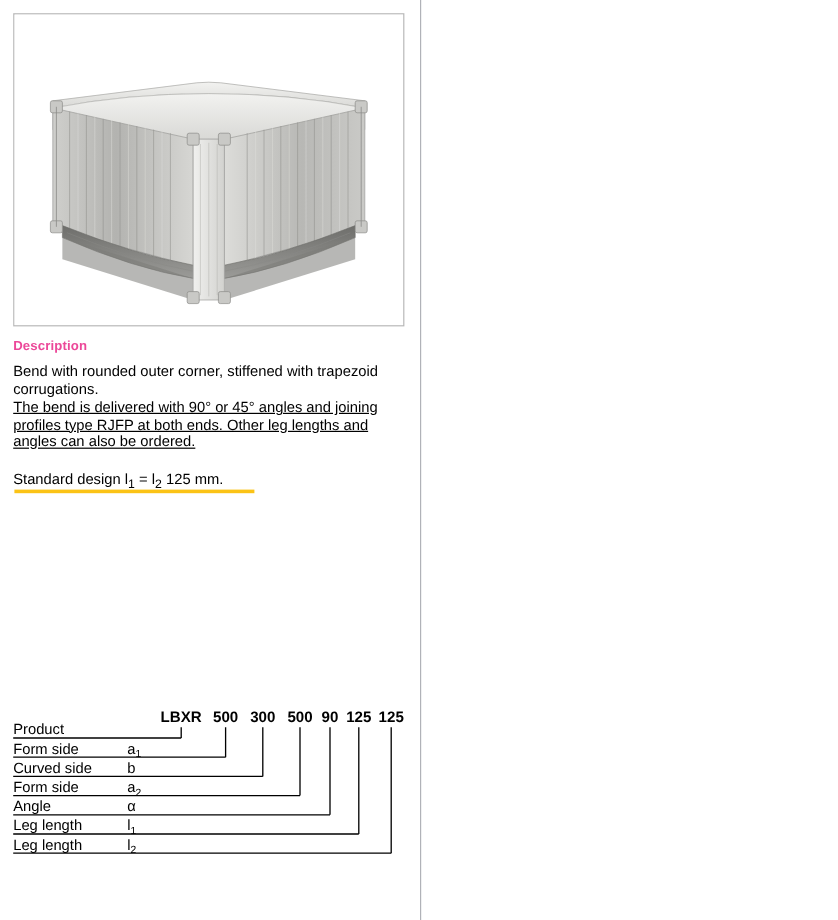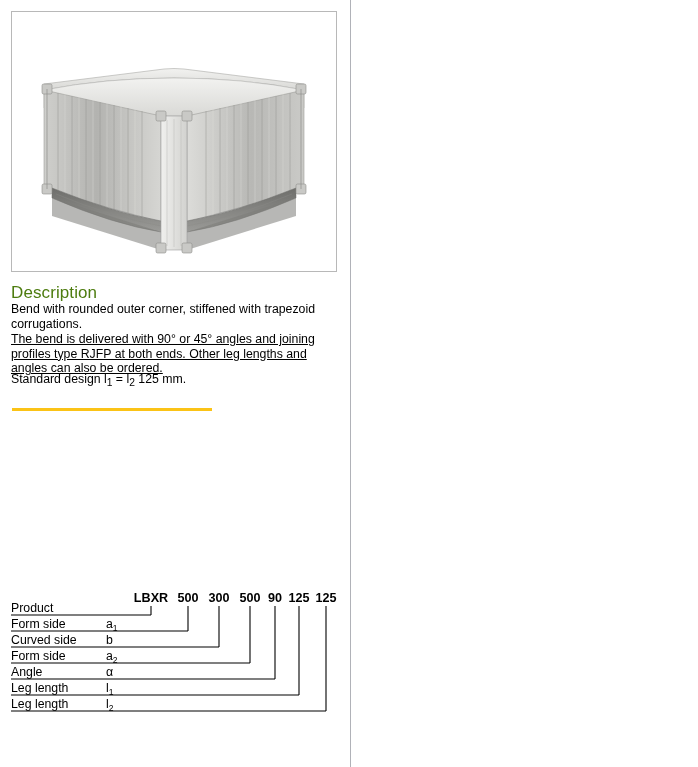--- a/index.html
+++ b/index.html
@@ -29,23 +29,23 @@
   }
   #column-divider {
     position: absolute;
     left: 350px; top: 0;
     width: 1px; height: 767px;
     background: #b0b2b8;
   }
 
   
   .section-heading {
-    color: #4d7c0f;
-    font-size: 17px;
-    font-weight: normal;
+    color: #ec4899;
+    font-size: 11px;
+    font-weight: bold;
     letter-spacing: .1px;
   }
 
   
   #product-photo-frame {
     position: absolute;
     left: 11px; top: 11px;
     width: 326px; height: 261px;
     border: 1px solid #b8b8b8;
     background: #ffffff;
@@ -56,21 +56,21 @@
 
   
   #description-heading { position: absolute; left: 11px; top: 283px; }
   .body-text {
     font-size: 12.3px;
     line-height: 14.6px;
     color: #000;
   }
   #description-para-1 { position: absolute; left: 11px; top: 302px; width: 330px; }
   #description-para-2 { position: absolute; left: 11px; top: 332px; width: 330px; text-decoration: underline; }
-  #standard-design-line { position: absolute; left: 11px; top: 372px; width: 330px; }
+  #standard-design-line { position: absolute; left: 11px; top: 392px; width: 330px; }
   #standard-design-underline {
     position: absolute;
     left: 12px; top: 408px;
     width: 200px; height: 3px;
     background: #fbc316;
   }
 
   
   #ordering-heading { position: absolute; left: 11px; top: 599px; }
   #ordering-block {

